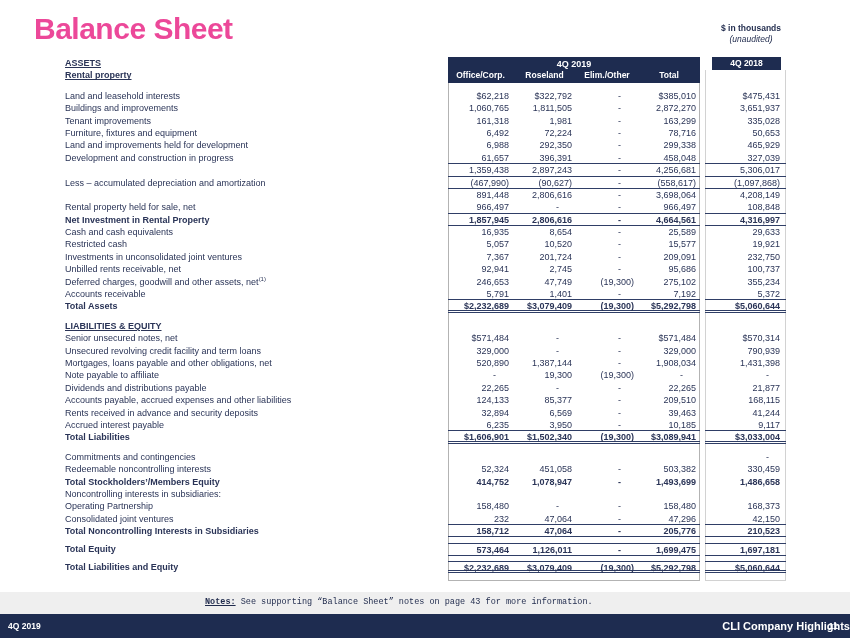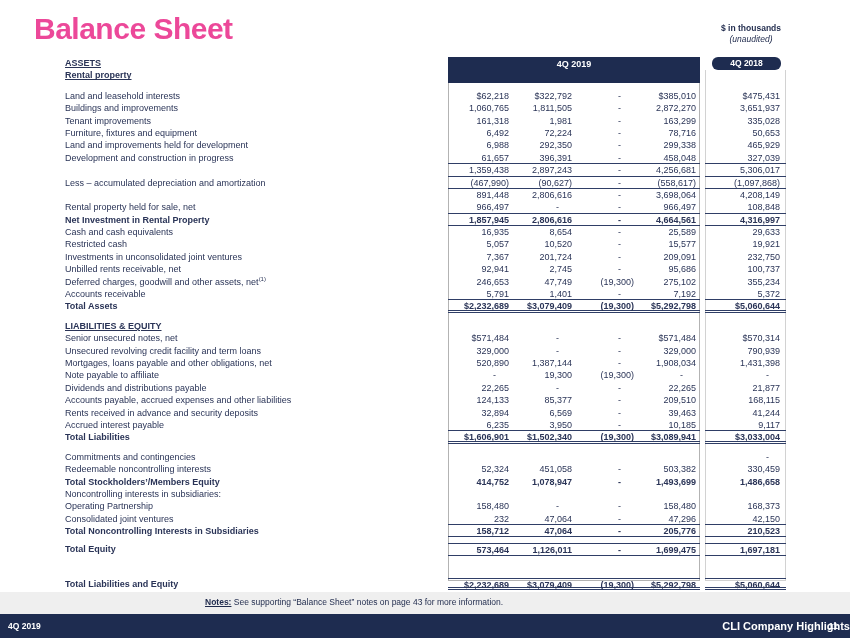--- a/index.html
+++ b/index.html
@@ -12,41 +12,41 @@
     font-size:30px; font-weight:bold; color:#ec4899; letter-spacing:-0.5px;
   }
   .units { position:absolute; right:69px; top:23px; text-align:center; font-size:8.5px; color:#1f2a4c; line-height:11px; }
   .units .u1 { font-weight:bold; }
   .units .u2 { font-style:italic; }
 
   .tbl { position:absolute; left:65px; top:57px; width:721px; }
   .hdr2019 { position:absolute; left:383px; top:0; width:252px; height:26px; background:#1e2c50; color:#fff; z-index:1; }
   .hdr-period { height:13px; line-height:14px; text-align:center; font-weight:bold; font-size:9px; }
   .hdr-cols { display:grid; grid-template-columns:65px 63px 62px 62px; height:13px; line-height:11px; font-size:8.5px; font-weight:bold; text-align:center; }
-  .hdr2018 { position:absolute; left:647px; top:0; width:69px; height:13px; background:#1e2c50; color:#fff; text-align:center; font-weight:bold; font-size:8.5px; line-height:13px; z-index:1;border-radius:6px; }
+  .hdr2018 { position:absolute; left:647px; top:0; width:69px; height:13px; background:#1e2c50; color:#fff; text-align:center; font-weight:bold; font-size:8.5px; line-height:13px; z-index:1; }
   .bodybox  { position:absolute; left:383px; top:26px; width:252px; height:498px; border:1px solid #b3b3b3; border-top:none; box-sizing:border-box; }
   .priorbox { position:absolute; left:640px; top:13px; width:81px; height:511px; border:1px solid #d2d2d2; border-top:none; box-sizing:border-box; }
 
   #rows { position:relative; z-index:2; }
   .row { display:flex; height:12.4px; line-height:12.5px; font-size:9px; white-space:nowrap; }
   .cell { box-sizing:border-box; }
   .lbl { width:383px; overflow:visible; }
   .num { text-align:right; padding-right:4px; }
   .c0 { width:65px; } .c1 { width:63px; } .c2 { width:62px; } .c3 { width:62px; }
   .gapcol { width:5px; }
   .c4 { width:81px; padding-right:6px; }
   .section { font-weight:bold; text-decoration:underline; }
   .row.b .lbl, .row.b .num { font-weight:bold; }
   .ru { border-bottom:1px solid #2f3e66; }
   .rd { border-bottom:3px double #2f3e66; }
   .rt { border-top:1px solid #2f3e66; }
   .dash { padding-right:17px; }
   sup { font-size:6px; line-height:0; }
 
-  .notes-strip { position:absolute; left:0; top:592px; width:850px; height:22px; background:#efefef; }
+  .notes-strip { position:absolute; left:0; top:592px; width:850px; height:22px; background:#efefef;font-family:Liberation Mono, monospace; }
   .notes { position:absolute; left:205px; top:5px; font-size:8.5px; color:#1f2a4c; }
   .notes-label { font-weight:bold; text-decoration:underline; }
 
   .footer { position:absolute; left:0; top:614px; width:850px; height:24px; background:#1e2c50; color:#ffffff; }
   .f-left  { position:absolute; left:8px;  top:0; line-height:24px; font-size:8.5px; font-weight:bold; }
   .f-center{ position:absolute; left:0; right:0; top:0; text-align:right; line-height:24px; font-size:11px; font-weight:bold; }
   .f-right { position:absolute; right:12px; top:0; line-height:24px; font-size:9px; font-weight:bold; }
 </style>
 </head>
 <body>
@@ -58,20 +58,26 @@
     <div class="u1">$ in thousands</div>
     <div class="u2">(unaudited)</div>
   </div>
 
   <div class="tbl">
     <div class="bodybox"></div>
     <div class="priorbox"></div>
 
     <div class="hdr2019">
       <div class="hdr-period">4Q 2019</div>
+      <div class="hdr-cols" id="hdrCols">
+          <div>Office/Corp.</div>
+          <div>Roseland</div>
+          <div>Elim./Other</div>
+          <div>Total</div>
+        </div>
     </div>
 
     <div class="hdr2018">4Q 2018</div>
 
     <div id="rows">
         <div class="row">
           <div class="cell lbl section">ASSETS</div>
           <div class="cell num c0"></div>
           <div class="cell num c1"></div>
           <div class="cell num c2"></div>
@@ -405,21 +411,21 @@
         </div>
         <div class="row b" style="margin-top: 6px;">
           <div class="cell lbl">Total Equity</div>
           <div class="cell num c0 ru rt">573,464</div>
           <div class="cell num c1 ru rt">1,126,011</div>
           <div class="cell num c2 dash ru rt">-</div>
           <div class="cell num c3 ru rt">1,699,475</div>
           <div class="cell gapcol"></div>
           <div class="cell num c4 ru rt">1,697,181</div>
         </div>
-        <div class="row b" style="margin-top: 22px;">
+        <div class="row b" style="margin-top: 5px;">
           <div class="cell lbl">Total Liabilities and Equity</div>
           <div class="cell num c0 rd rt">$2,232,689</div>
           <div class="cell num c1 rd rt">$3,079,409</div>
           <div class="cell num c2 rd rt">(19,300)</div>
           <div class="cell num c3 rd rt">$5,292,798</div>
           <div class="cell gapcol"></div>
           <div class="cell num c4 rd rt">$5,060,644</div>
         </div>
       </div>
   </div>

